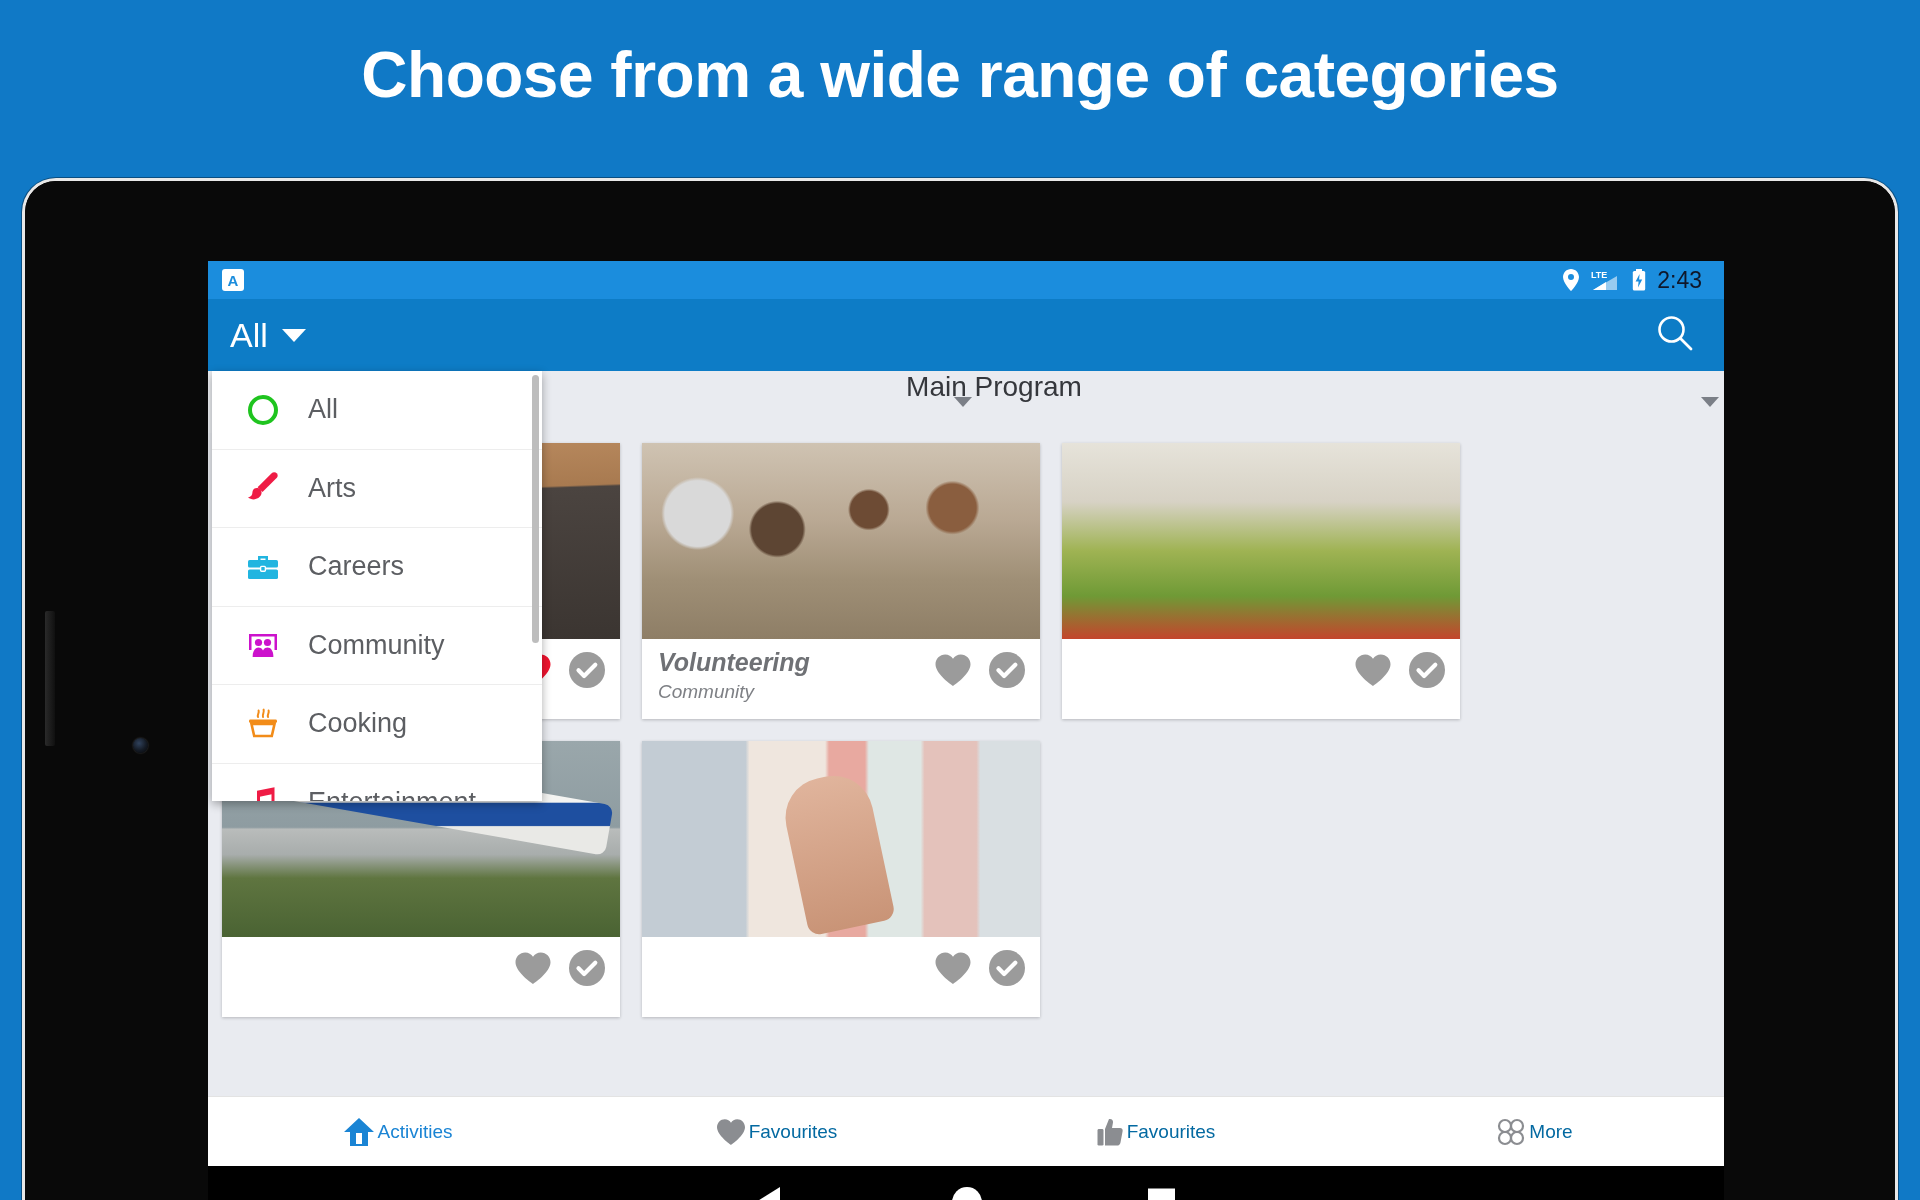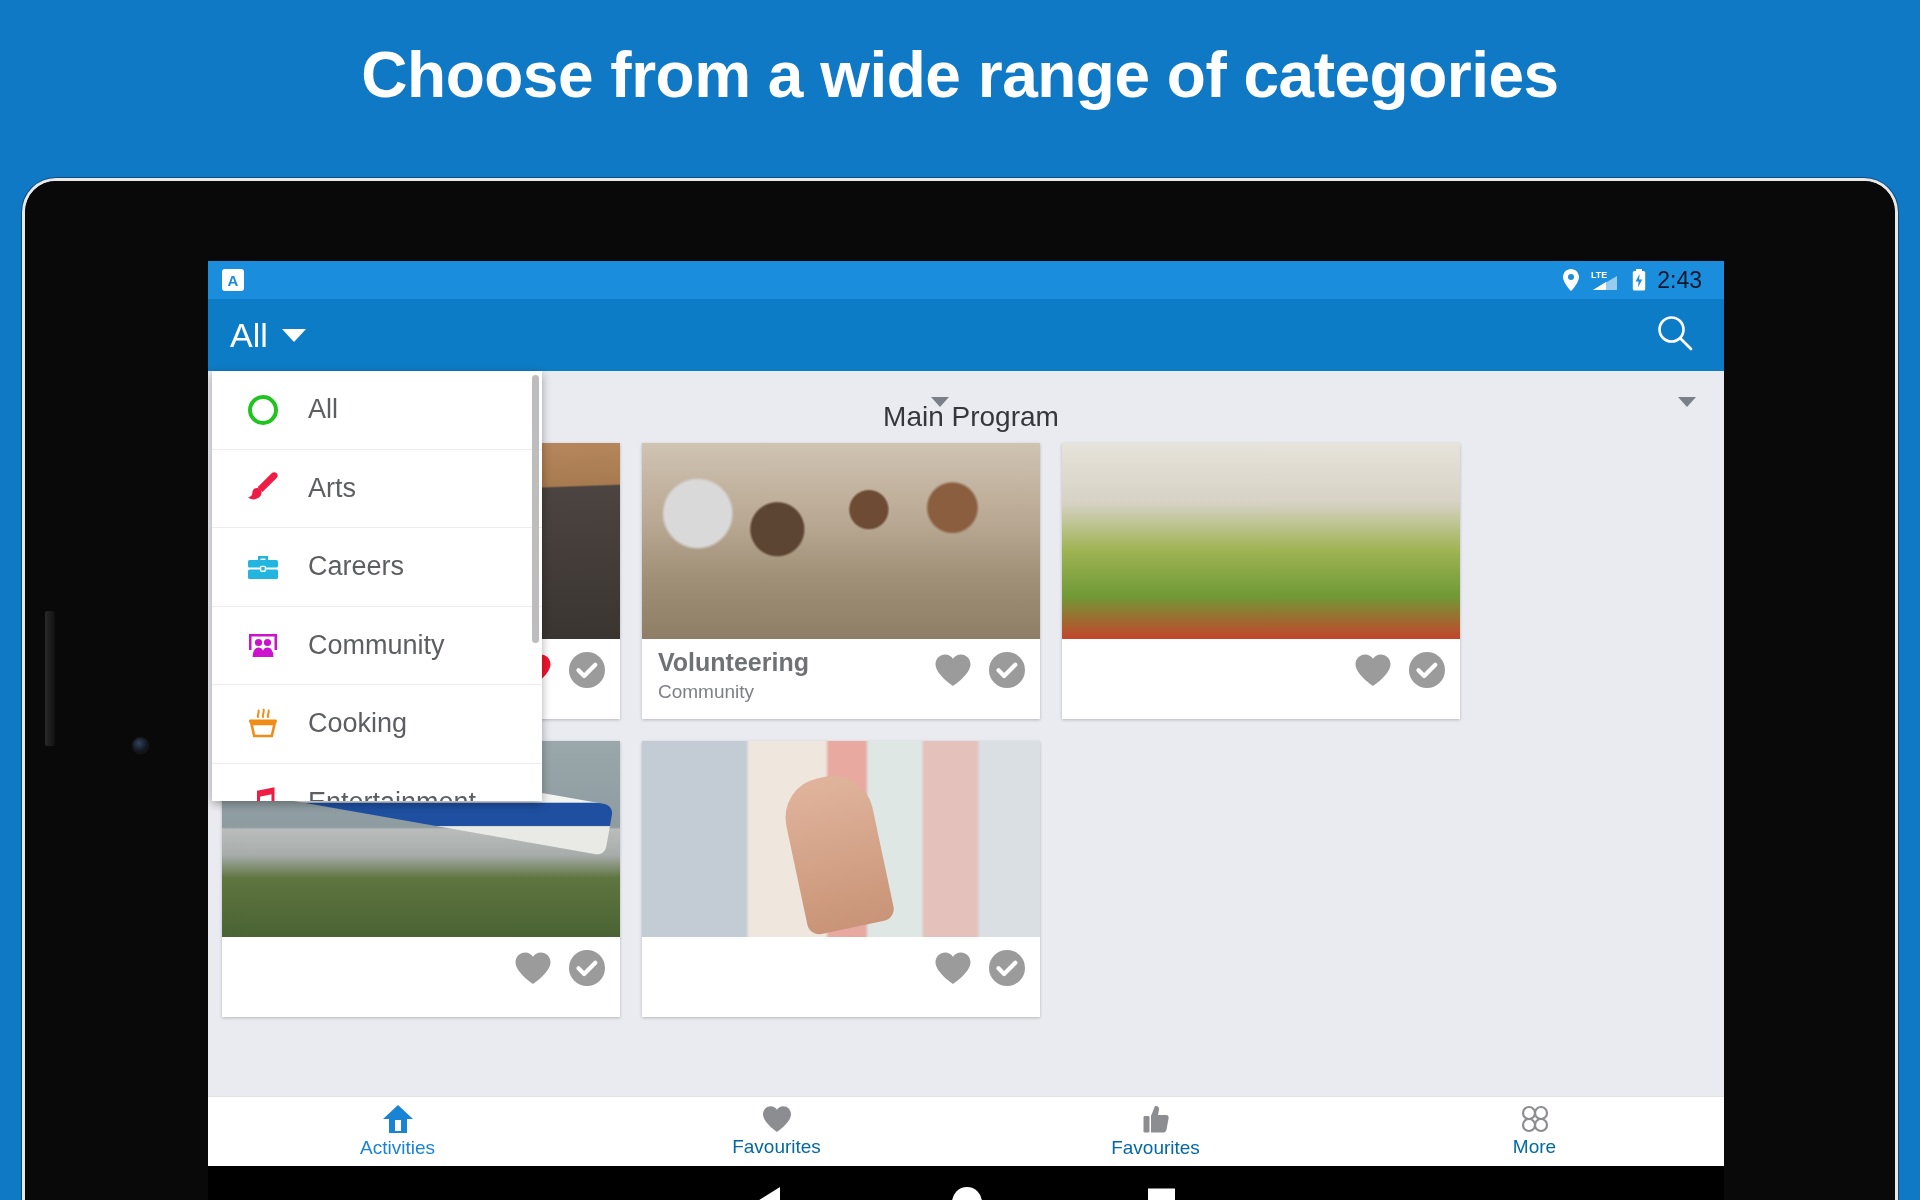--- a/index.html
+++ b/index.html
@@ -100,21 +100,21 @@
     border-right: 12px solid transparent;
     border-top: 13px solid #ffffff;
   }
   .appbar-search { margin-left: auto; cursor: pointer; }
 
   
   .filterbar {
     position: relative;
     height: 62px; width: 100%;
     background: #e9ebf0;
-    display: flex; align-items: flex-end; justify-content: center;
+    display: flex; align-items: flex-start; justify-content: center; margin-left: 23px;
   }
   .filter-left-caret {
     position: absolute; left: 723px; top: 50%; transform: translateY(-50%);
     width: 0; height: 0;
     border-left: 9px solid transparent;
     border-right: 9px solid transparent;
     border-top: 10px solid #7b7f87;
   }
   .filter-right-caret {
     position: absolute; right: 28px; top: 50%; transform: translateY(-50%);
@@ -132,20 +132,21 @@
   .grid {
     position: relative;
     width: 100%;
     height: 712px;
     background: #e9ebf0;
     padding: 10px 14px 0 14px;
     display: flex; flex-wrap: wrap;
     gap: 22px;
     align-content: flex-start;
     overflow: hidden;
+    font-style: italic;
   }
   .card {
     width: 398px;
     background: #ffffff;
     box-shadow: 0 1px 3px rgba(0,0,0,0.22);
     overflow: hidden;
     flex: 0 0 auto;
   }
   .card-img { width: 100%; height: 196px; position: relative; overflow: hidden; }
   .card-body {
@@ -169,21 +170,21 @@
 
   
   .bottomnav {
     position: absolute; left: 0; bottom: 0;
     width: 100%; height: 70px;
     background: #ffffff;
     display: flex;
     border-top: 1px solid #e3e3e3;
   }
   .navitem {
-    flex: 1; display: flex; flex-direction: column;
+    flex: 1; display: flex; flex-direction: row;
     align-items: center; justify-content: center; gap: 3px;
     cursor: pointer;
   }
   .navitem svg { display: block; }
   .navlabel { font-size: 19px; font-family: "Liberation Sans", sans-serif; color: #0369a1; }
   .navitem.active .navlabel { color: #1a84d4; }
 
   
   .dropdown {
     position: absolute;

